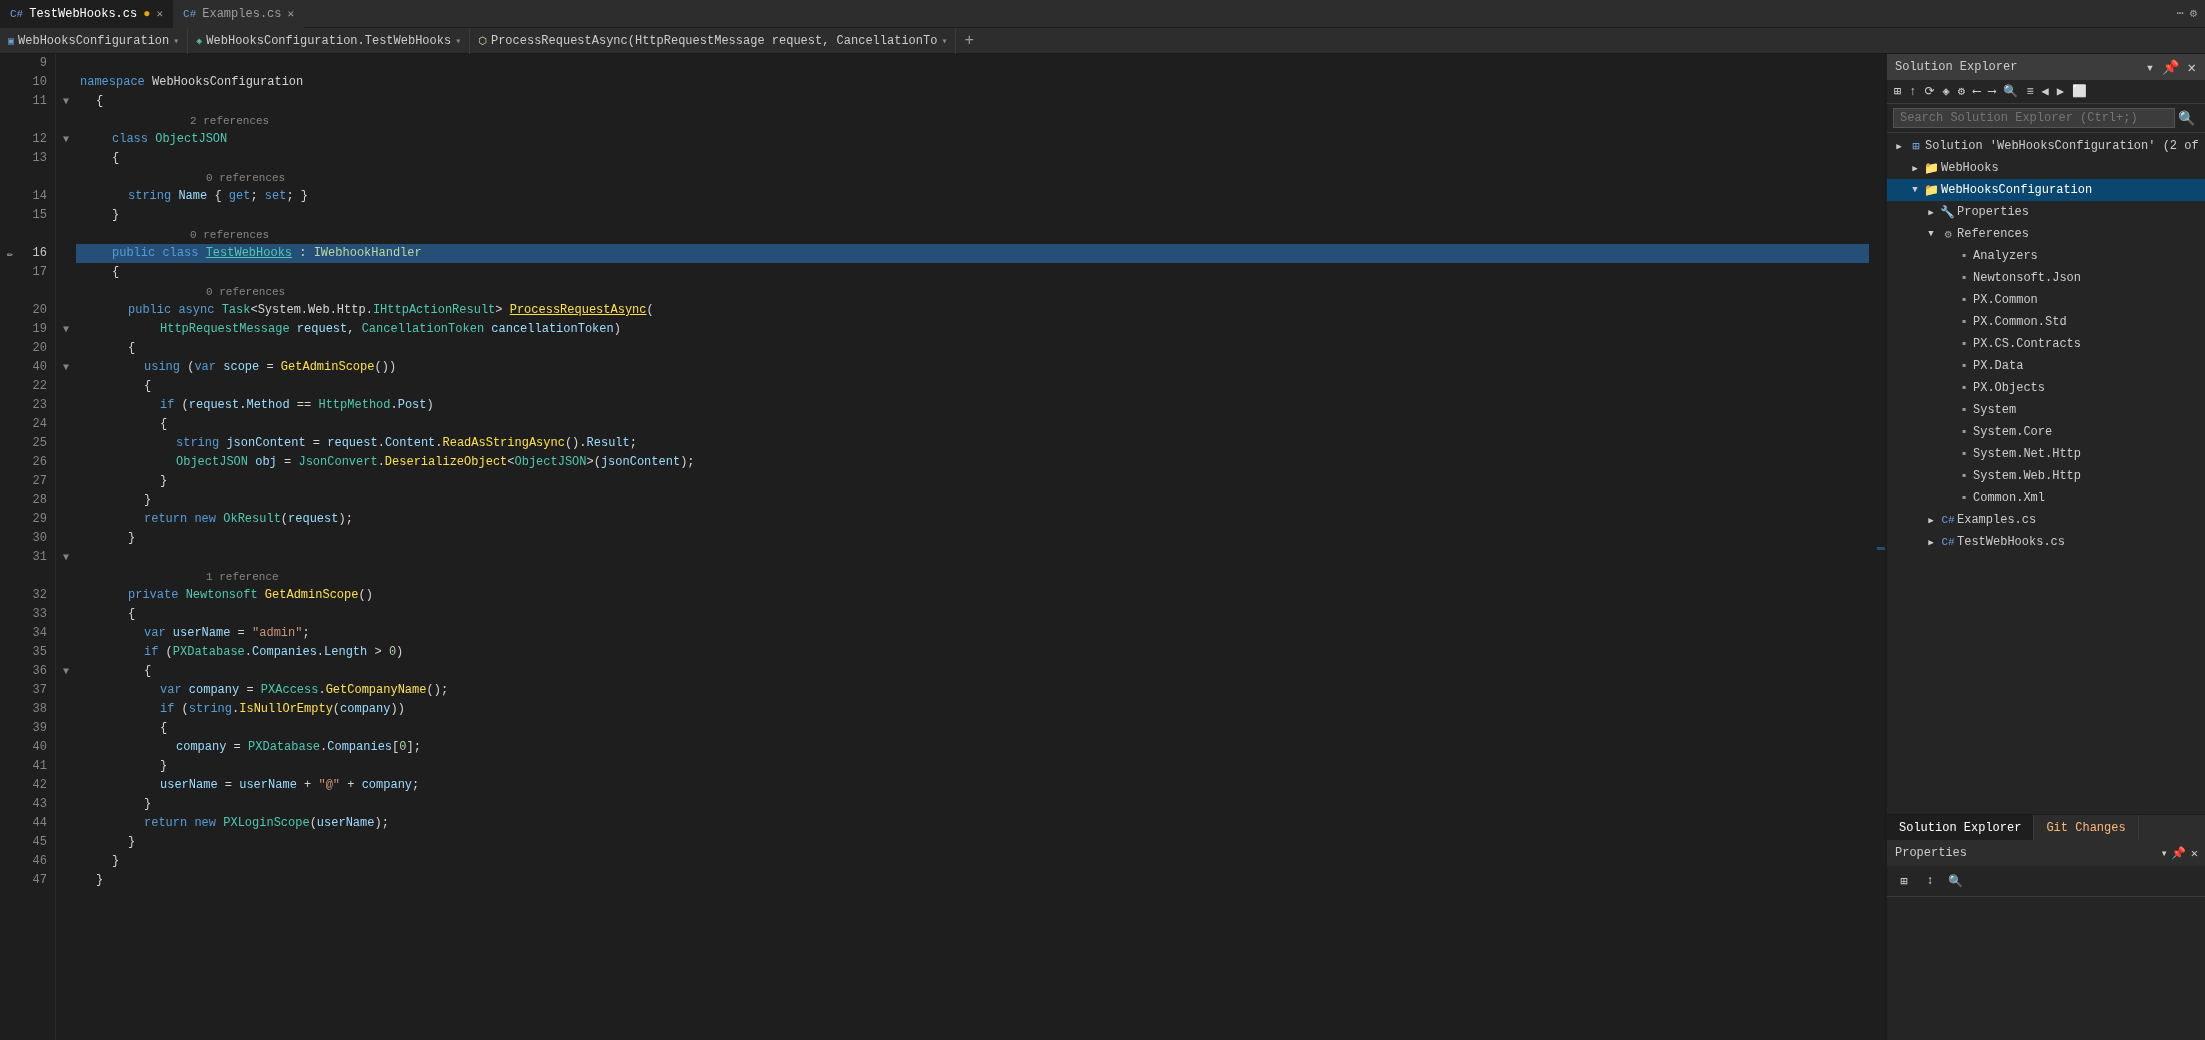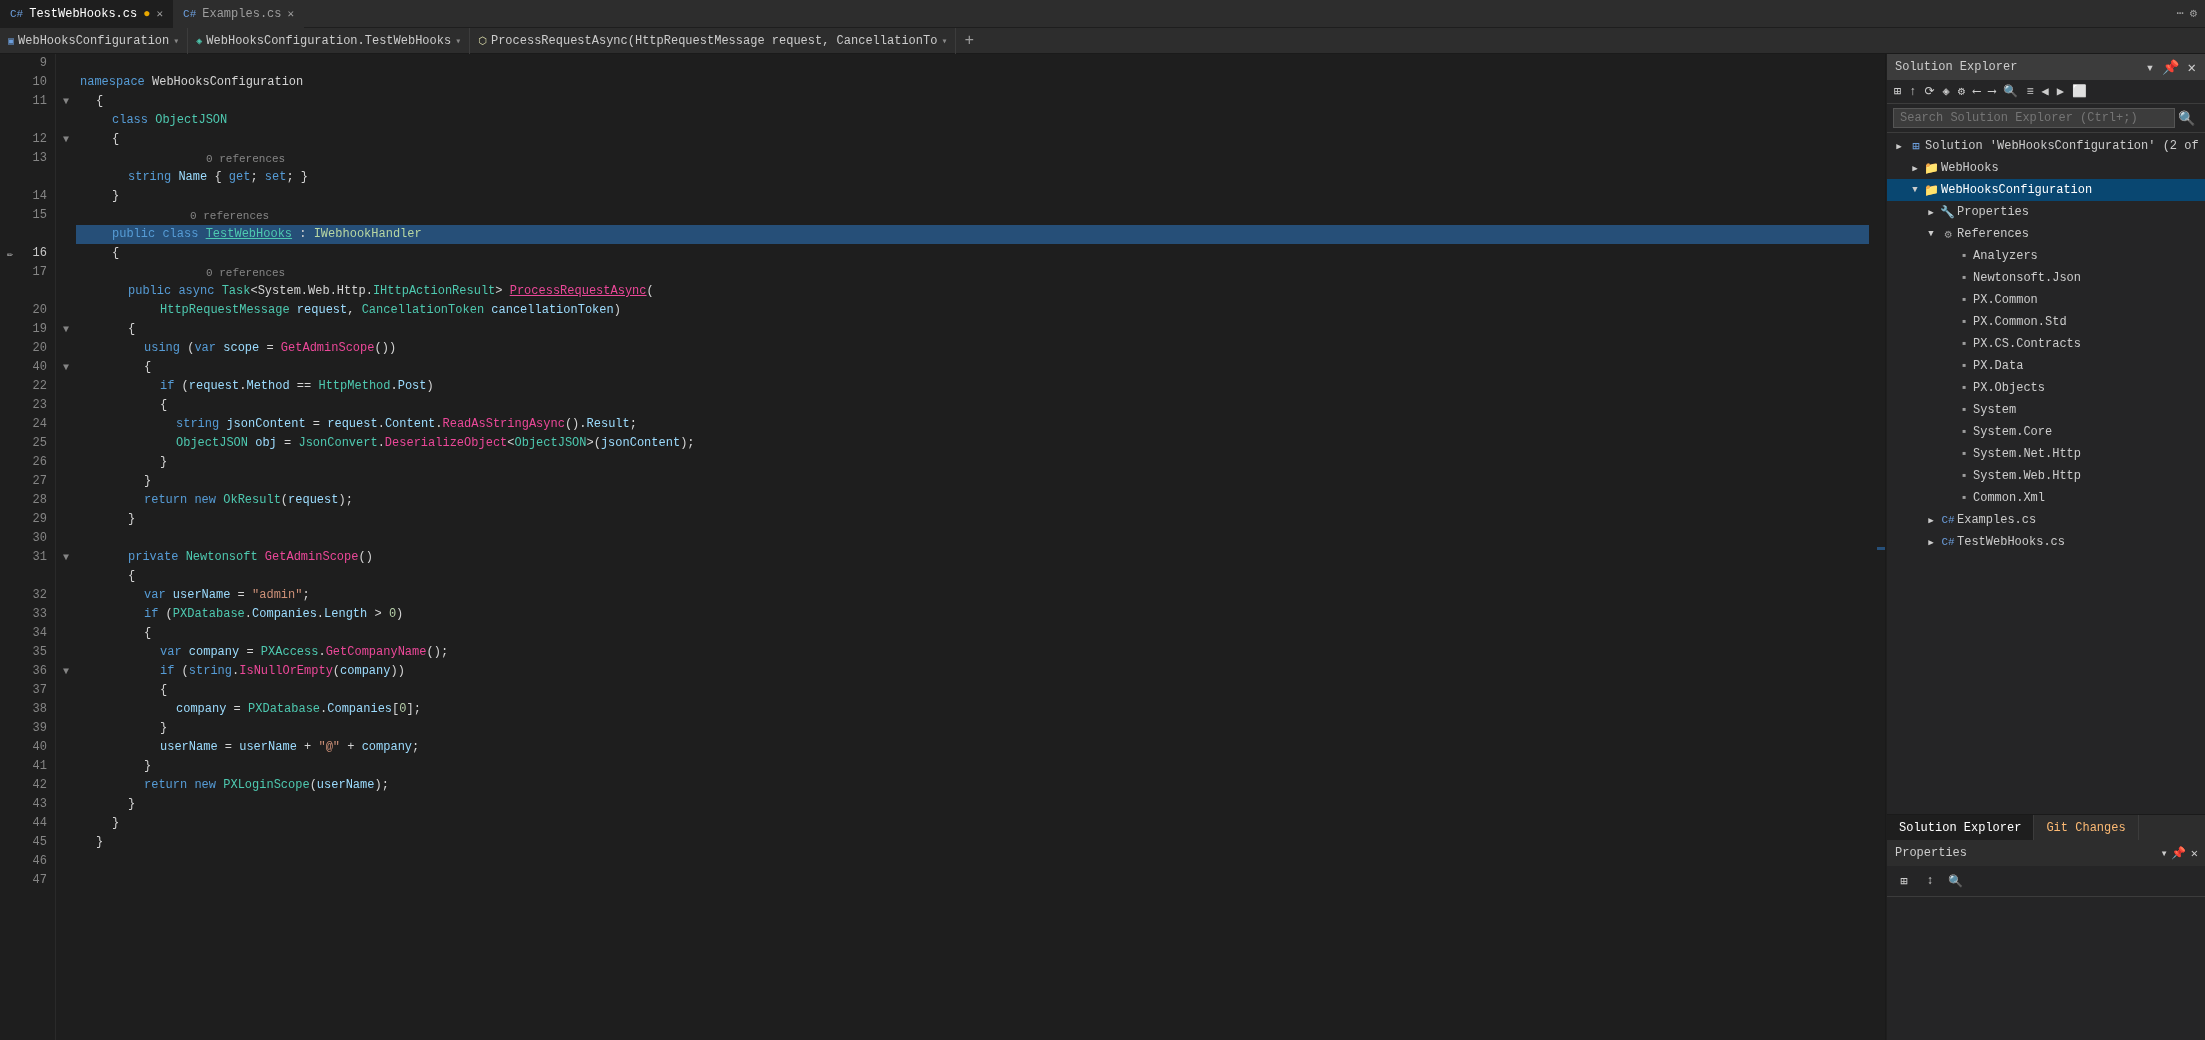--- a/index.html
+++ b/index.html
@@ -150,21 +150,21 @@
       position: relative;
     }
     .code-line.highlighted {
       background: #264f78;
     }
 
     
     .kw { color: #569cd6; }
     .type { color: #4ec9b0; }
     .str { color: #ce9178; }
-    .method { color: #ec4899; }
+    .method { color: #fde047; }
     .prop { color: #9cdcfe; }
     .num { color: #b5cea8; }
     .iface { color: #b8d7a3; }
     .var-name { color: #9cdcfe; }
     .ns { color: #d4d4d4; }
 
     
     .code-content::-webkit-scrollbar { width: 10px; }
     .code-content::-webkit-scrollbar-track { background: #1e1e1e; }
     .code-content::-webkit-scrollbar-thumb { background: #424242; }
@@ -531,20 +531,23 @@
         <div class="code-line">&nbsp;</div>
 
         <div class="code-line">
           <span class="kw">namespace</span><span> </span><span class="ns">WebHooksConfiguration</span>
         </div>
 
         <div class="code-line">
           <span style="padding-left:16px;">{</span>
         </div>
 
+        <div class="code-line" style="color:#858585; font-size:11px; padding-left:48px; height:18px; line-height:18px;">
+          2 references
+        </div>
 
         <div class="code-line">
           <span style="padding-left:32px;"></span>
           <span class="kw">class</span><span> </span><span class="type">ObjectJSON</span>
         </div>
 
         <div class="code-line">
           <span style="padding-left:32px;">{</span>
         </div>
 
@@ -632,20 +635,23 @@
           <span style="padding-left:64px;"></span>
           <span class="kw">return</span><span> </span><span class="kw">new</span><span> </span><span class="type">OkResult</span><span>(</span><span class="var-name">request</span><span>);</span>
         </div>
 
         <div class="code-line">
           <span style="padding-left:48px;">}</span>
         </div>
 
         <div class="code-line">&nbsp;</div>
 
+        <div class="code-line" style="color:#858585; font-size:11px; padding-left:64px; height:18px; line-height:18px;">
+          1 reference
+        </div>
 
         <div class="code-line">
           <span style="padding-left:48px;"></span>
           <span class="kw">private</span><span> </span><span class="type">Newtonsoft</span><span> </span><span class="method">GetAdminScope</span><span>()</span>
         </div>
 
         <div class="code-line">
           <span style="padding-left:48px;">{</span>
         </div>
 

